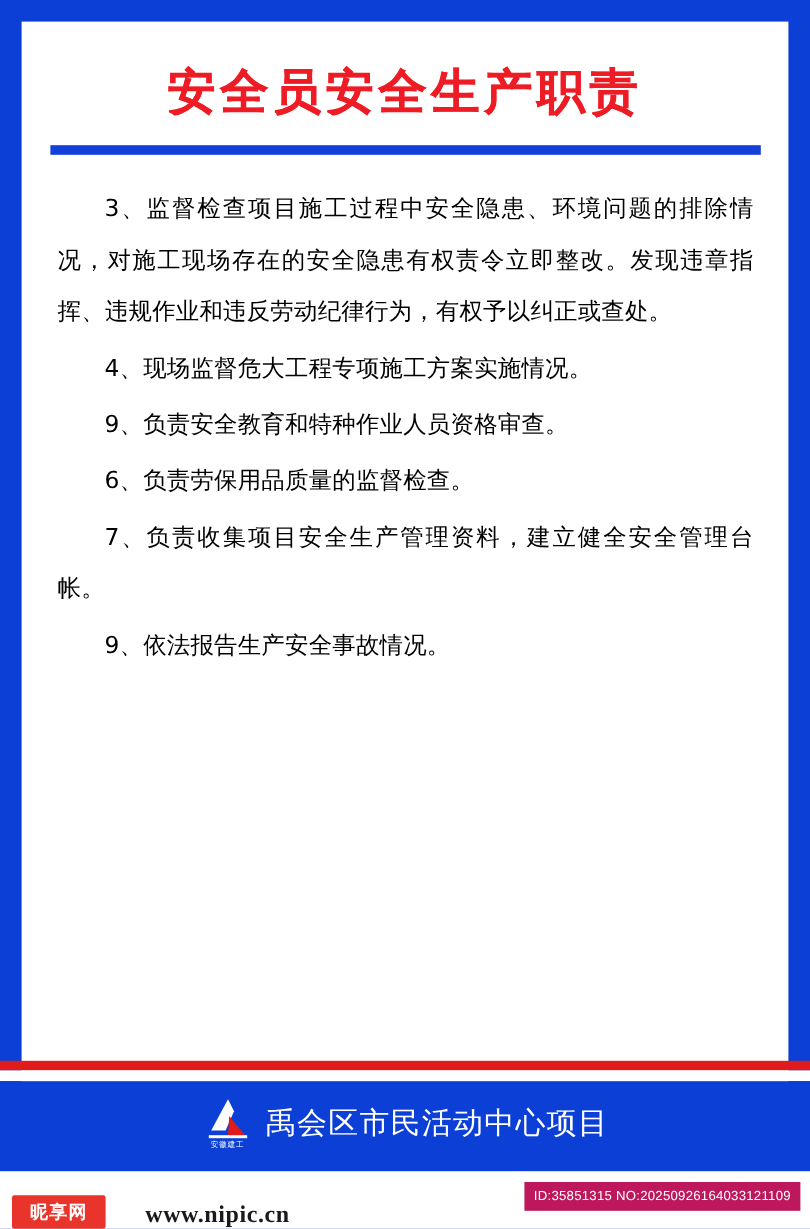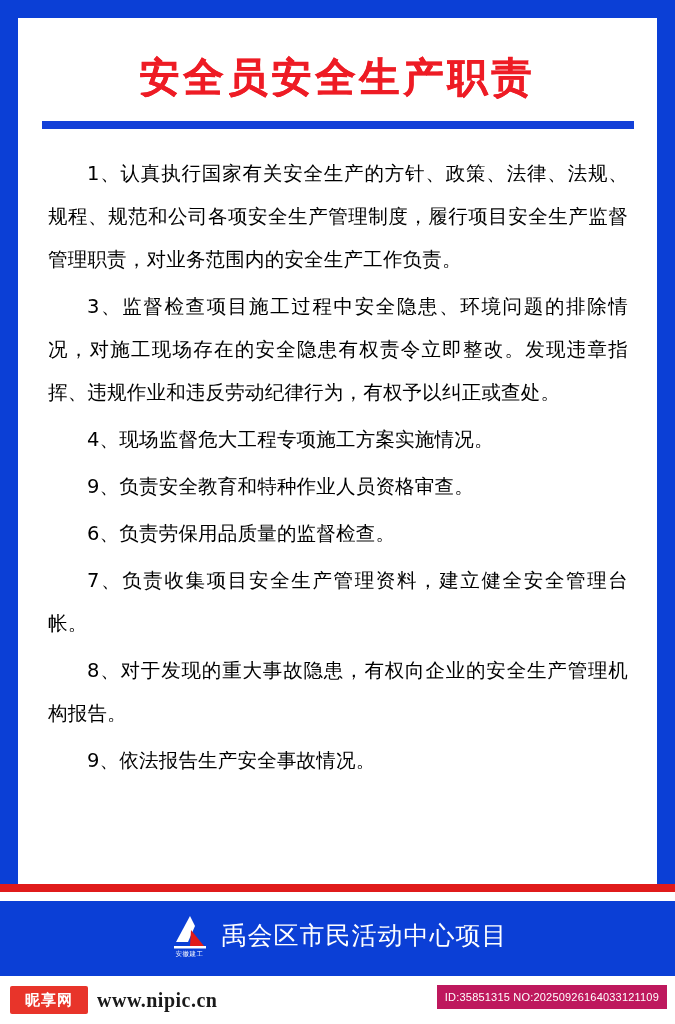--- a/index.html
+++ b/index.html
@@ -152,21 +152,22 @@
   }
   
   .footer-bar {
     position: absolute;
     left: 0;
     bottom: 0;
     width: 675px;
     height: 48px;
     background: #ffffff;
     display: flex;
-    align-items: center;
+    align-items: flex-end;
+    gap: 24px;
   }
   .wm-logo {
     margin-left: 10px;
     width: 78px;
     height: 28px;
     background: #e8342a;
     color: #ffffff;
     font-family: "DejaVu Sans", sans-serif;
     font-size: 15px;
     font-weight: bold;
@@ -203,27 +204,25 @@
 <div class="poster">
   <div class="frame-outer"></div>
   <div class="frame-inner"></div>
 
   <div class="title-wrap">
     <div class="title">安全员安全生产职责</div>
   </div>
   <div class="title-rule"></div>
 
   <div class="body-text">
-    <p class="para">1、认真执行国家有关安全生产的方针、政策、法律、法规、规程、规范和公司各项安全生产管理制度，履行项目安全生产监督管理职责，对业务范围内的安全生产工作负责。</p>
     <p class="para">3、监督检查项目施工过程中安全隐患、环境问题的排除情况，对施工现场存在的安全隐患有权责令立即整改。发现违章指挥、违规作业和违反劳动纪律行为，有权予以纠正或查处。</p>
     <p class="para">4、现场监督危大工程专项施工方案实施情况。</p>
     <p class="para">9、负责安全教育和特种作业人员资格审查。</p>
     <p class="para">6、负责劳保用品质量的监督检查。</p>
     <p class="para">7、负责收集项目安全生产管理资料，建立健全安全管理台帐。</p>
-    <p class="para">8、对于发现的重大事故隐患，有权向企业的安全生产管理机构报告。</p>
     <p class="para">9、依法报告生产安全事故情况。</p>
   </div>
 
   <div class="bottom-band">
     <div class="band-red"></div>
     <div class="band-white"></div>
     <div class="band-blue"></div>
 
     <div class="logo-row">
       <div class="logo-mark">

